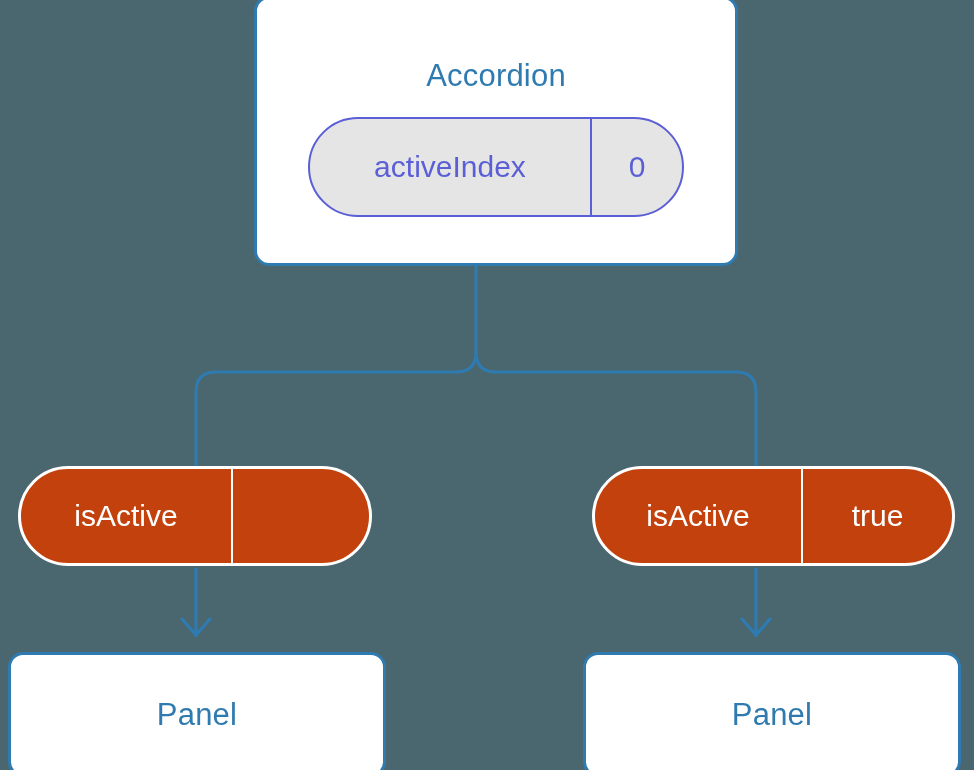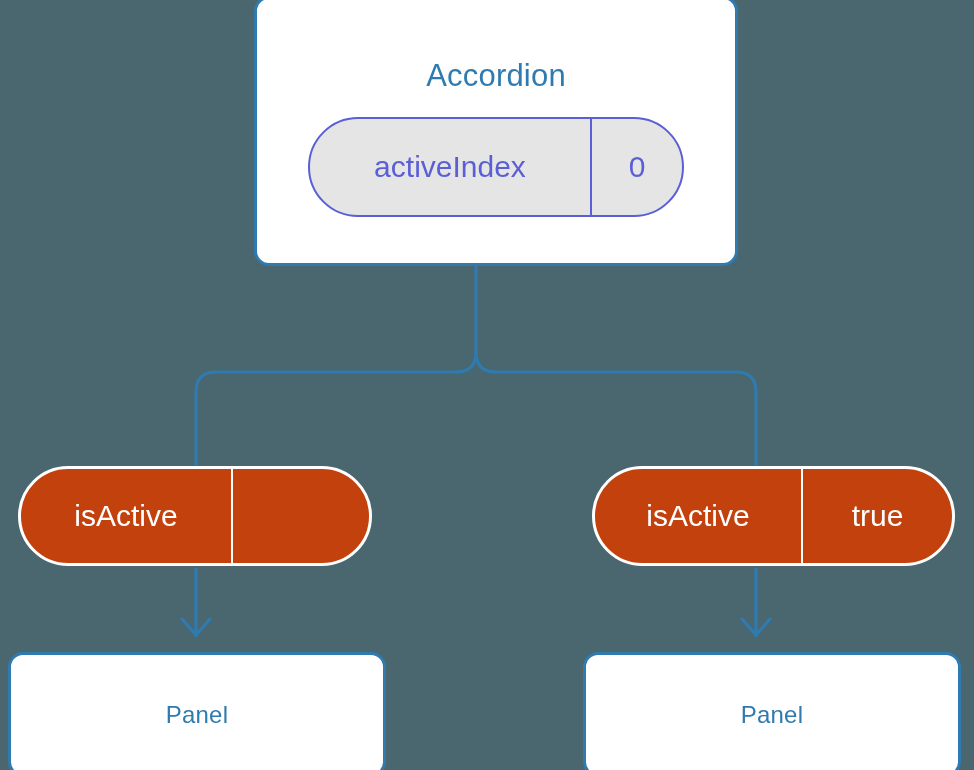--- a/index.html
+++ b/index.html
@@ -141,21 +141,21 @@
     border-radius: 15px;
     box-sizing: border-box;
     z-index: 2;
     display: flex;
     align-items: center;
     justify-content: center;
     height: 125px;
   }
   .panel-card .card-title {
     margin: 0;
-    font-size: 24px;
+    font-size: 31px;
   }
 
   #panel-left {
     left: 8px;
     top: 652px;
     width: 378px;
   }
   #panel-right {
     left: 583px;
     top: 652px;

